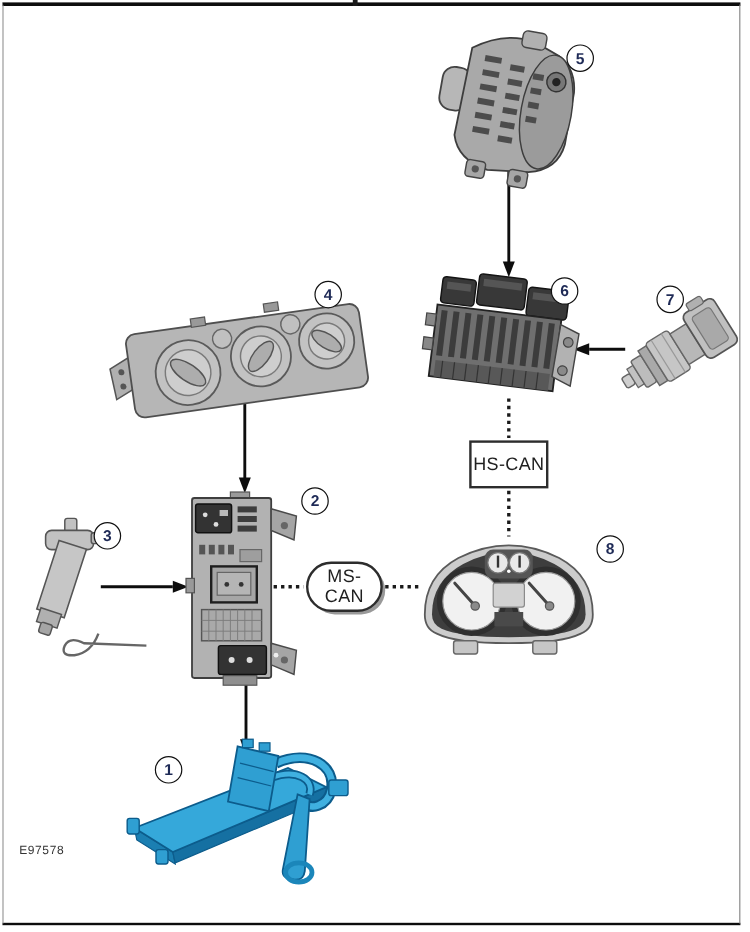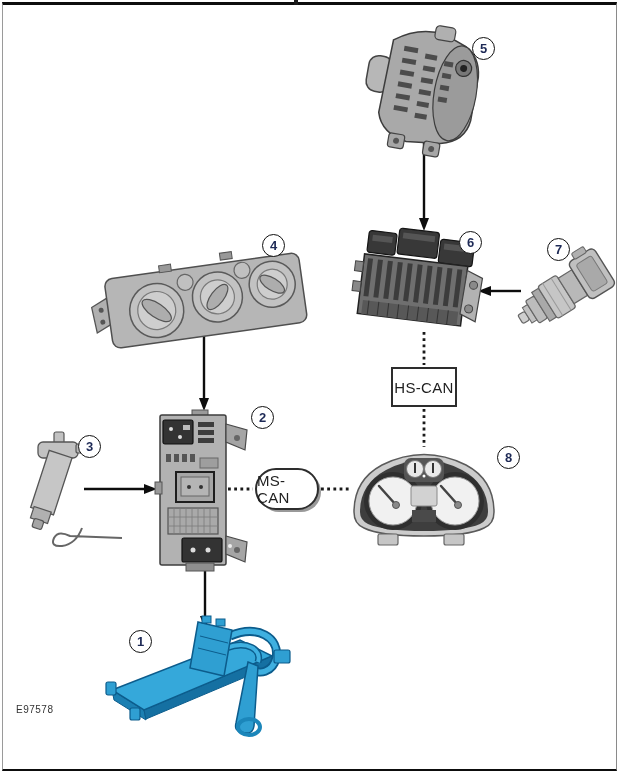--- a/index.html
+++ b/index.html
@@ -16,21 +16,21 @@
   .top-tick{position:absolute;left:294px;top:0;width:4px;height:5px;background:#1a1a1a;}
   svg.diagram{position:absolute;left:0;top:0;}
   .callout{
     position:absolute;width:23px;height:23px;border:1.4px solid #111;border-radius:50%;
     background:#fff;display:flex;align-items:center;justify-content:center;
     font-size:13px;font-weight:700;color:#1e2a56;box-sizing:border-box;line-height:1;
   }
   .busbox{
     position:absolute;border:2px solid #2d2d2d;background:#fff;box-sizing:border-box;
     display:flex;align-items:center;justify-content:center;
-    font-size:15px;color:#1f1f1f;letter-spacing:0.3px;
+    font-size:15px;color:#1f1f1f;letter-spacing:0.3px;text-align:center;
   }
   .busbox.shadow3d{box-shadow:3px 3px 0 -1px #999;border-radius:21px;}
   .figcode{
     position:absolute;left:16px;top:704px;font-size:10px;color:#333;letter-spacing:0.5px;
   }
 </style>
 </head>
 <body>
 
 <div class="frame"></div>

